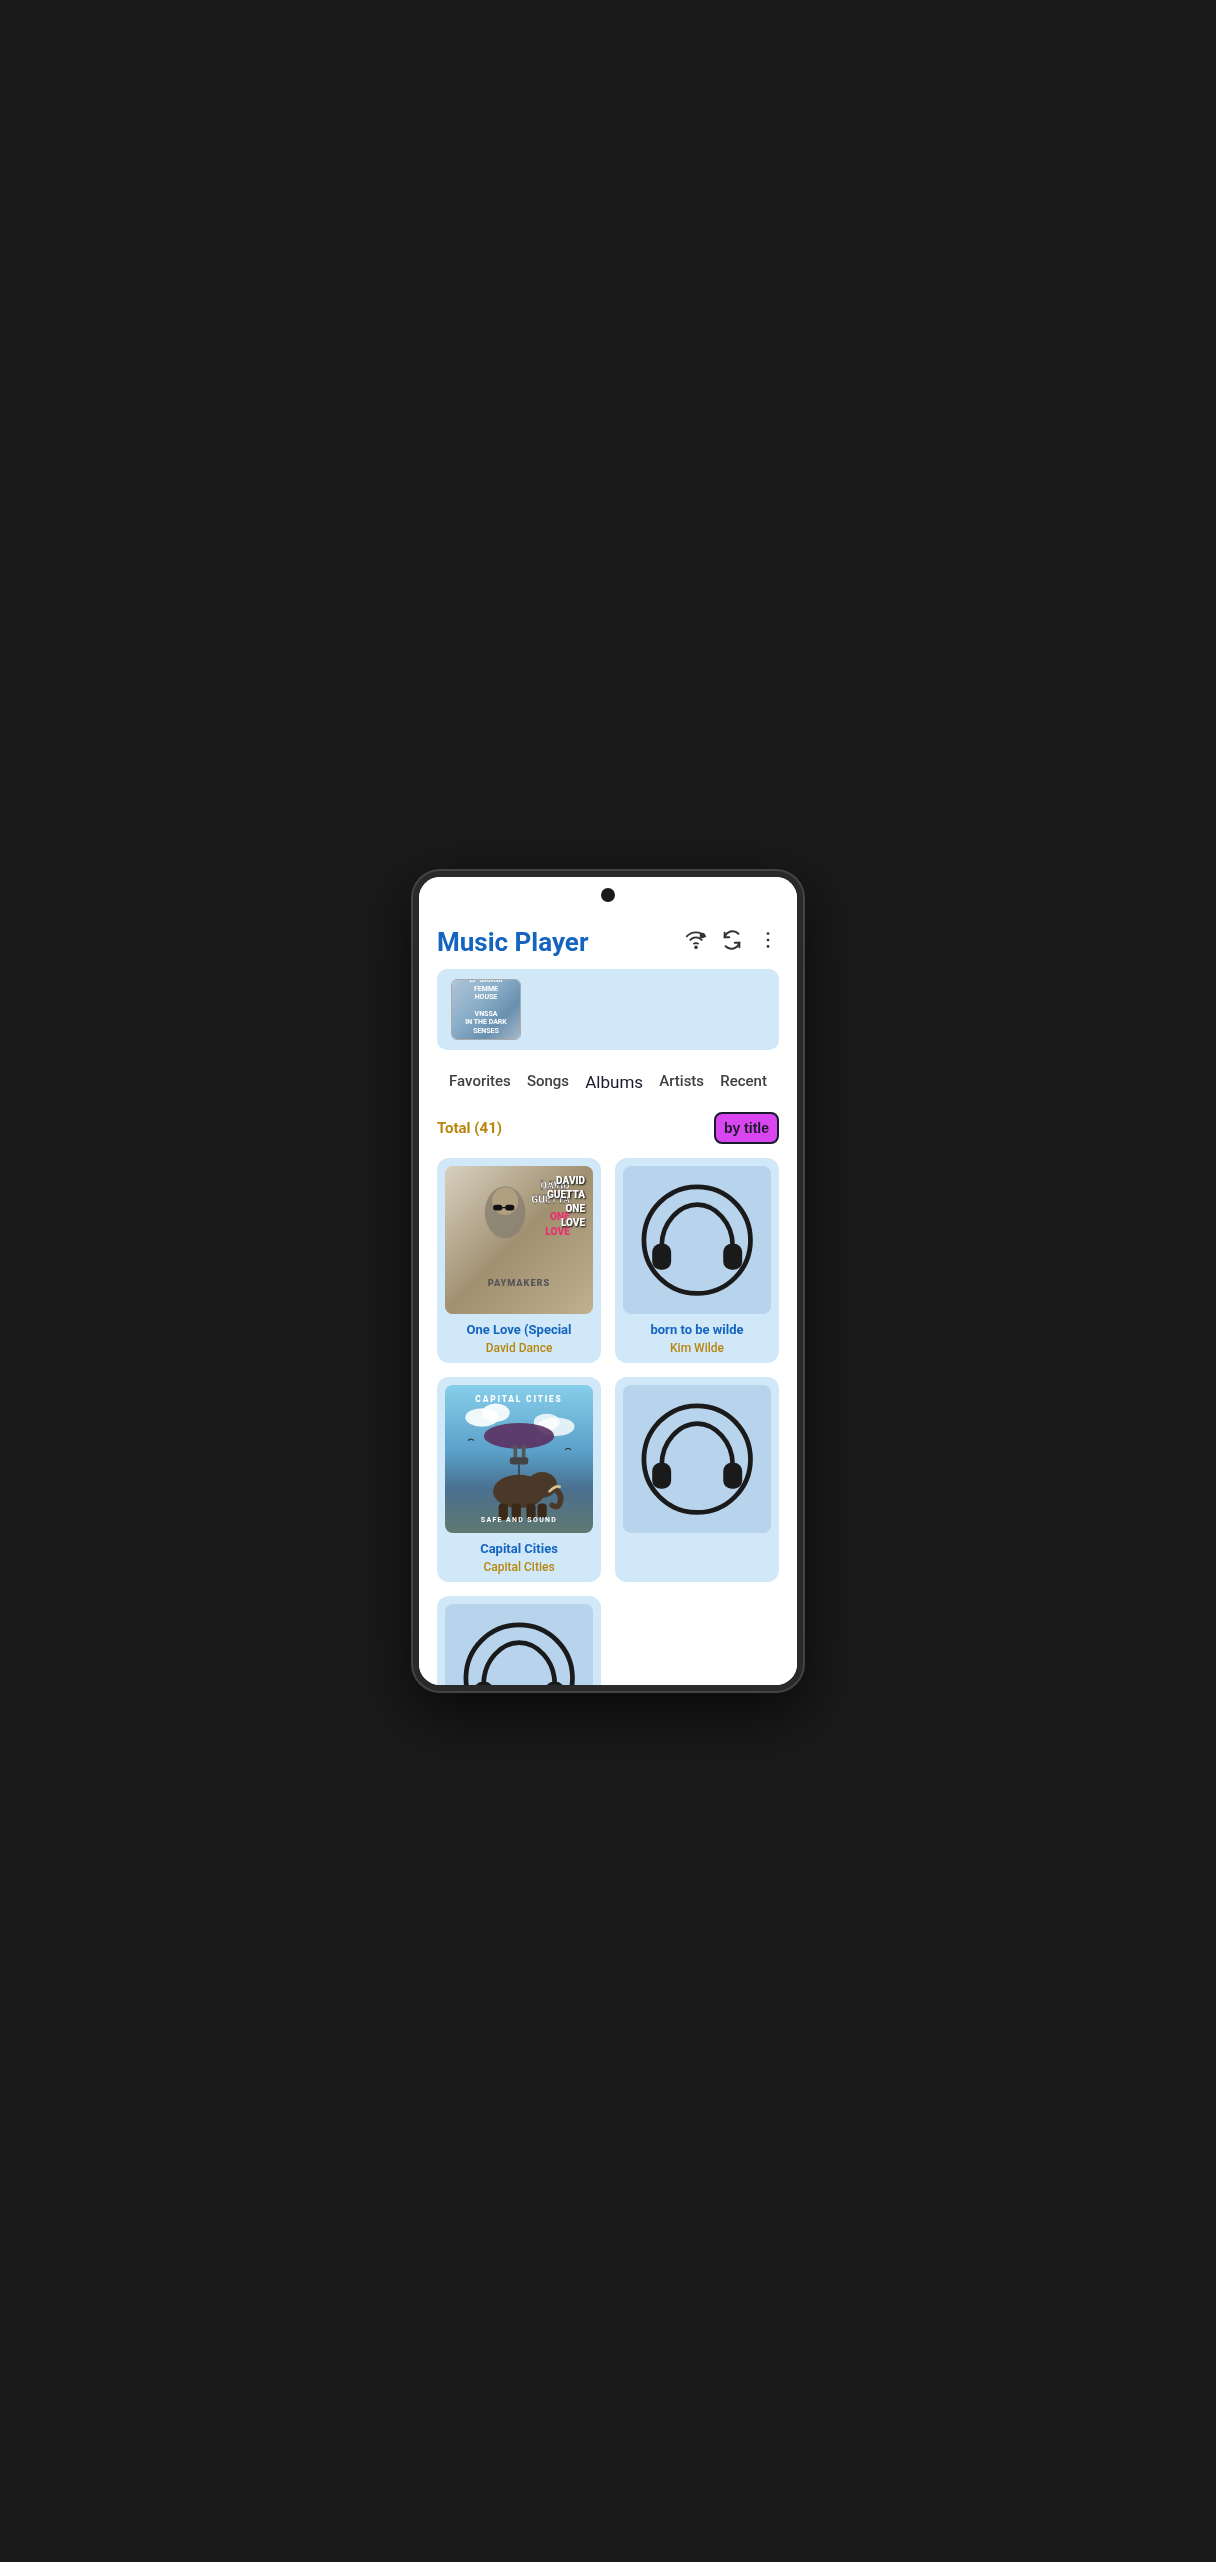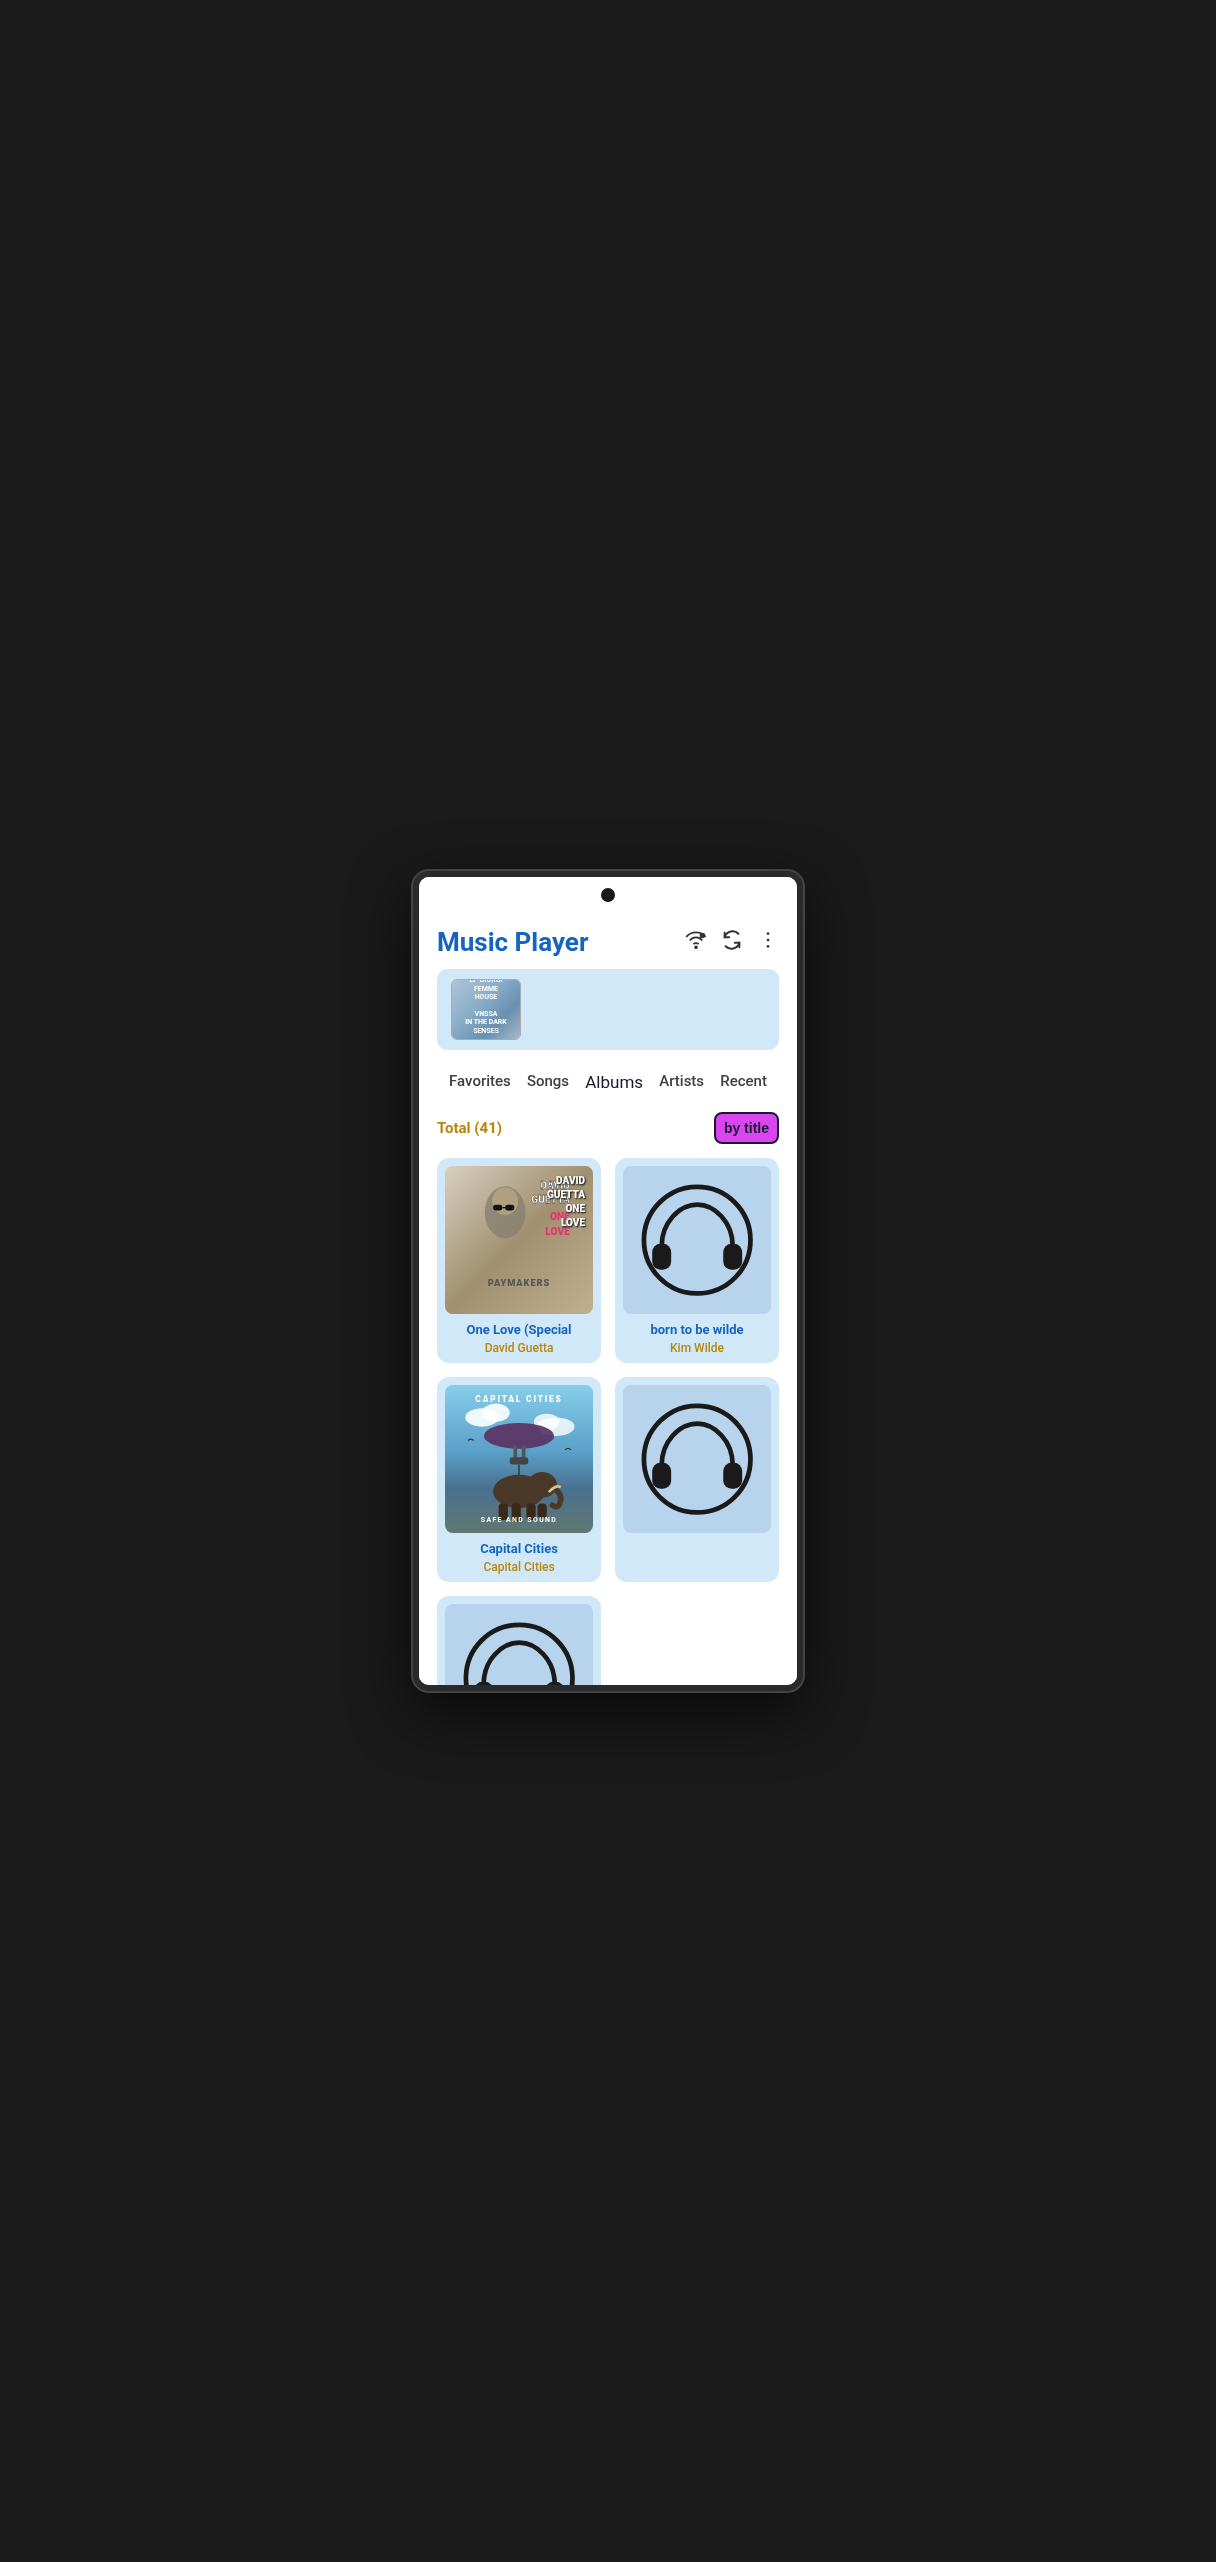--- a/index.html
+++ b/index.html
@@ -10,21 +10,21 @@
       justify-content: center;
       align-items: center;
       min-height: 100vh;
       font-family: 'Roboto', Arial, sans-serif;
     }
 
     .phone-shell {
       width: 390px;
       height: 820px;
       background: #ffffff;
-      border-radius: 16px;
+      border-radius: 27px;
       border: 6px solid #2a2a2a;
       box-shadow: 0 0 0 2px #444, 0 20px 60px rgba(0,0,0,0.7);
       position: relative;
       overflow: hidden;
       display: flex;
       flex-direction: column;
     }
 
     .status-bar {
       height: 36px;
@@ -394,21 +394,21 @@
 
             <ellipse cx="65" cy="50" rx="22" ry="28" fill="#888070" opacity="0.8"></ellipse>
             <ellipse cx="65" cy="38" rx="14" ry="15" fill="#b0a080"></ellipse>
 
             <rect x="52" y="42" width="10" height="6" rx="3" fill="#111"></rect>
             <rect x="65" y="42" width="10" height="6" rx="3" fill="#111"></rect>
             <line x1="62" y1="45" x2="65" y2="45" stroke="#111" stroke-width="1.5"></line>
           </svg>
         </div>
         <div class="album-name">One Love (Special</div>
-        <div class="album-artist">David Guetta</div>
+        <div class="album-artist">David Dance</div>
       </div>
 
       <div class="album-card">
         <div class="album-cover">
           <svg class="headphones-icon" viewBox="0 0 100 100" fill="none" xmlns="http://www.w3.org/2000/svg">
             <circle cx="50" cy="50" r="45" stroke="#1a1a1a" stroke-width="4" fill="none"></circle>
             <path d="M20 55 C20 35 35 20 50 20 C65 20 80 35 80 55" stroke="#1a1a1a" stroke-width="4" fill="none"></path>
             <rect x="12" y="53" width="16" height="22" rx="7" fill="#1a1a1a"></rect>
             <rect x="72" y="53" width="16" height="22" rx="7" fill="#1a1a1a"></rect>
           </svg>

